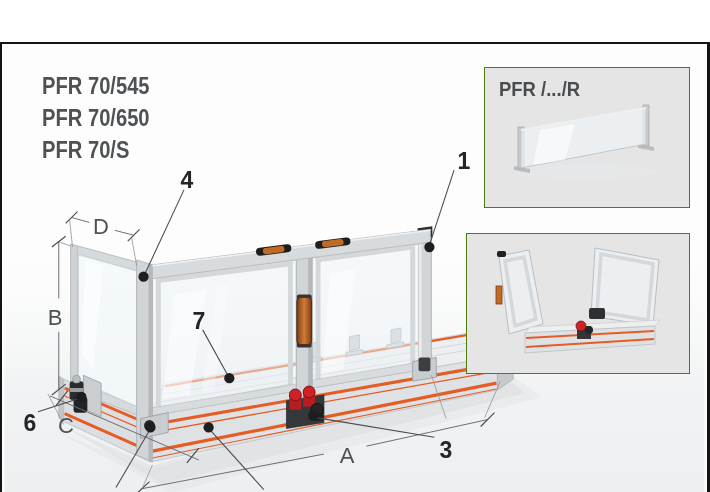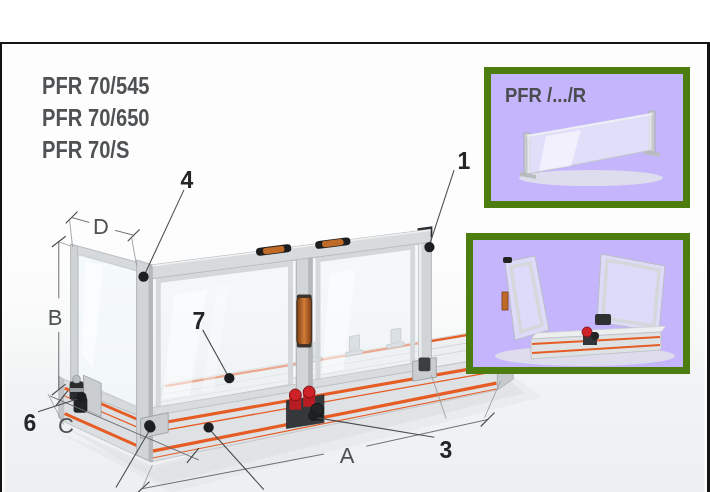--- a/index.html
+++ b/index.html
@@ -15,21 +15,21 @@
     position:absolute; left:40px; top:26px;
     font-weight:bold; font-size:24px; line-height:32px; color:#4f5254;
     transform:scaleX(.84); transform-origin:left top; white-space:nowrap;
   }
 
   .label { position:absolute; transform:translate(-50%,-50%);
     font-weight:bold; font-size:23px; color:#232526; white-space:nowrap; }
   .label.dim { font-weight:normal; font-size:22px; color:#4e5254; }
 
   .inset {
-    position:absolute; background:#c4b5fd; border:7px solid #4d7c0f;
+    position:absolute; background:#e5e5e5; border:1px solid #4d7c0f;
   }
   .inset-rear { left:482px; top:23px; width:206px; height:141px; }
   .inset-folded { left:464px; top:189px; width:224px; height:141px; }
   .inset-title {
     position:absolute; left:14px; top:9px;
     font-weight:bold; font-size:21px; color:#4a4d4f;
     transform:scaleX(.88); transform-origin:left top; white-space:nowrap;
   }
   .inset-caption {
     position:absolute; left:14px; bottom:9px;

